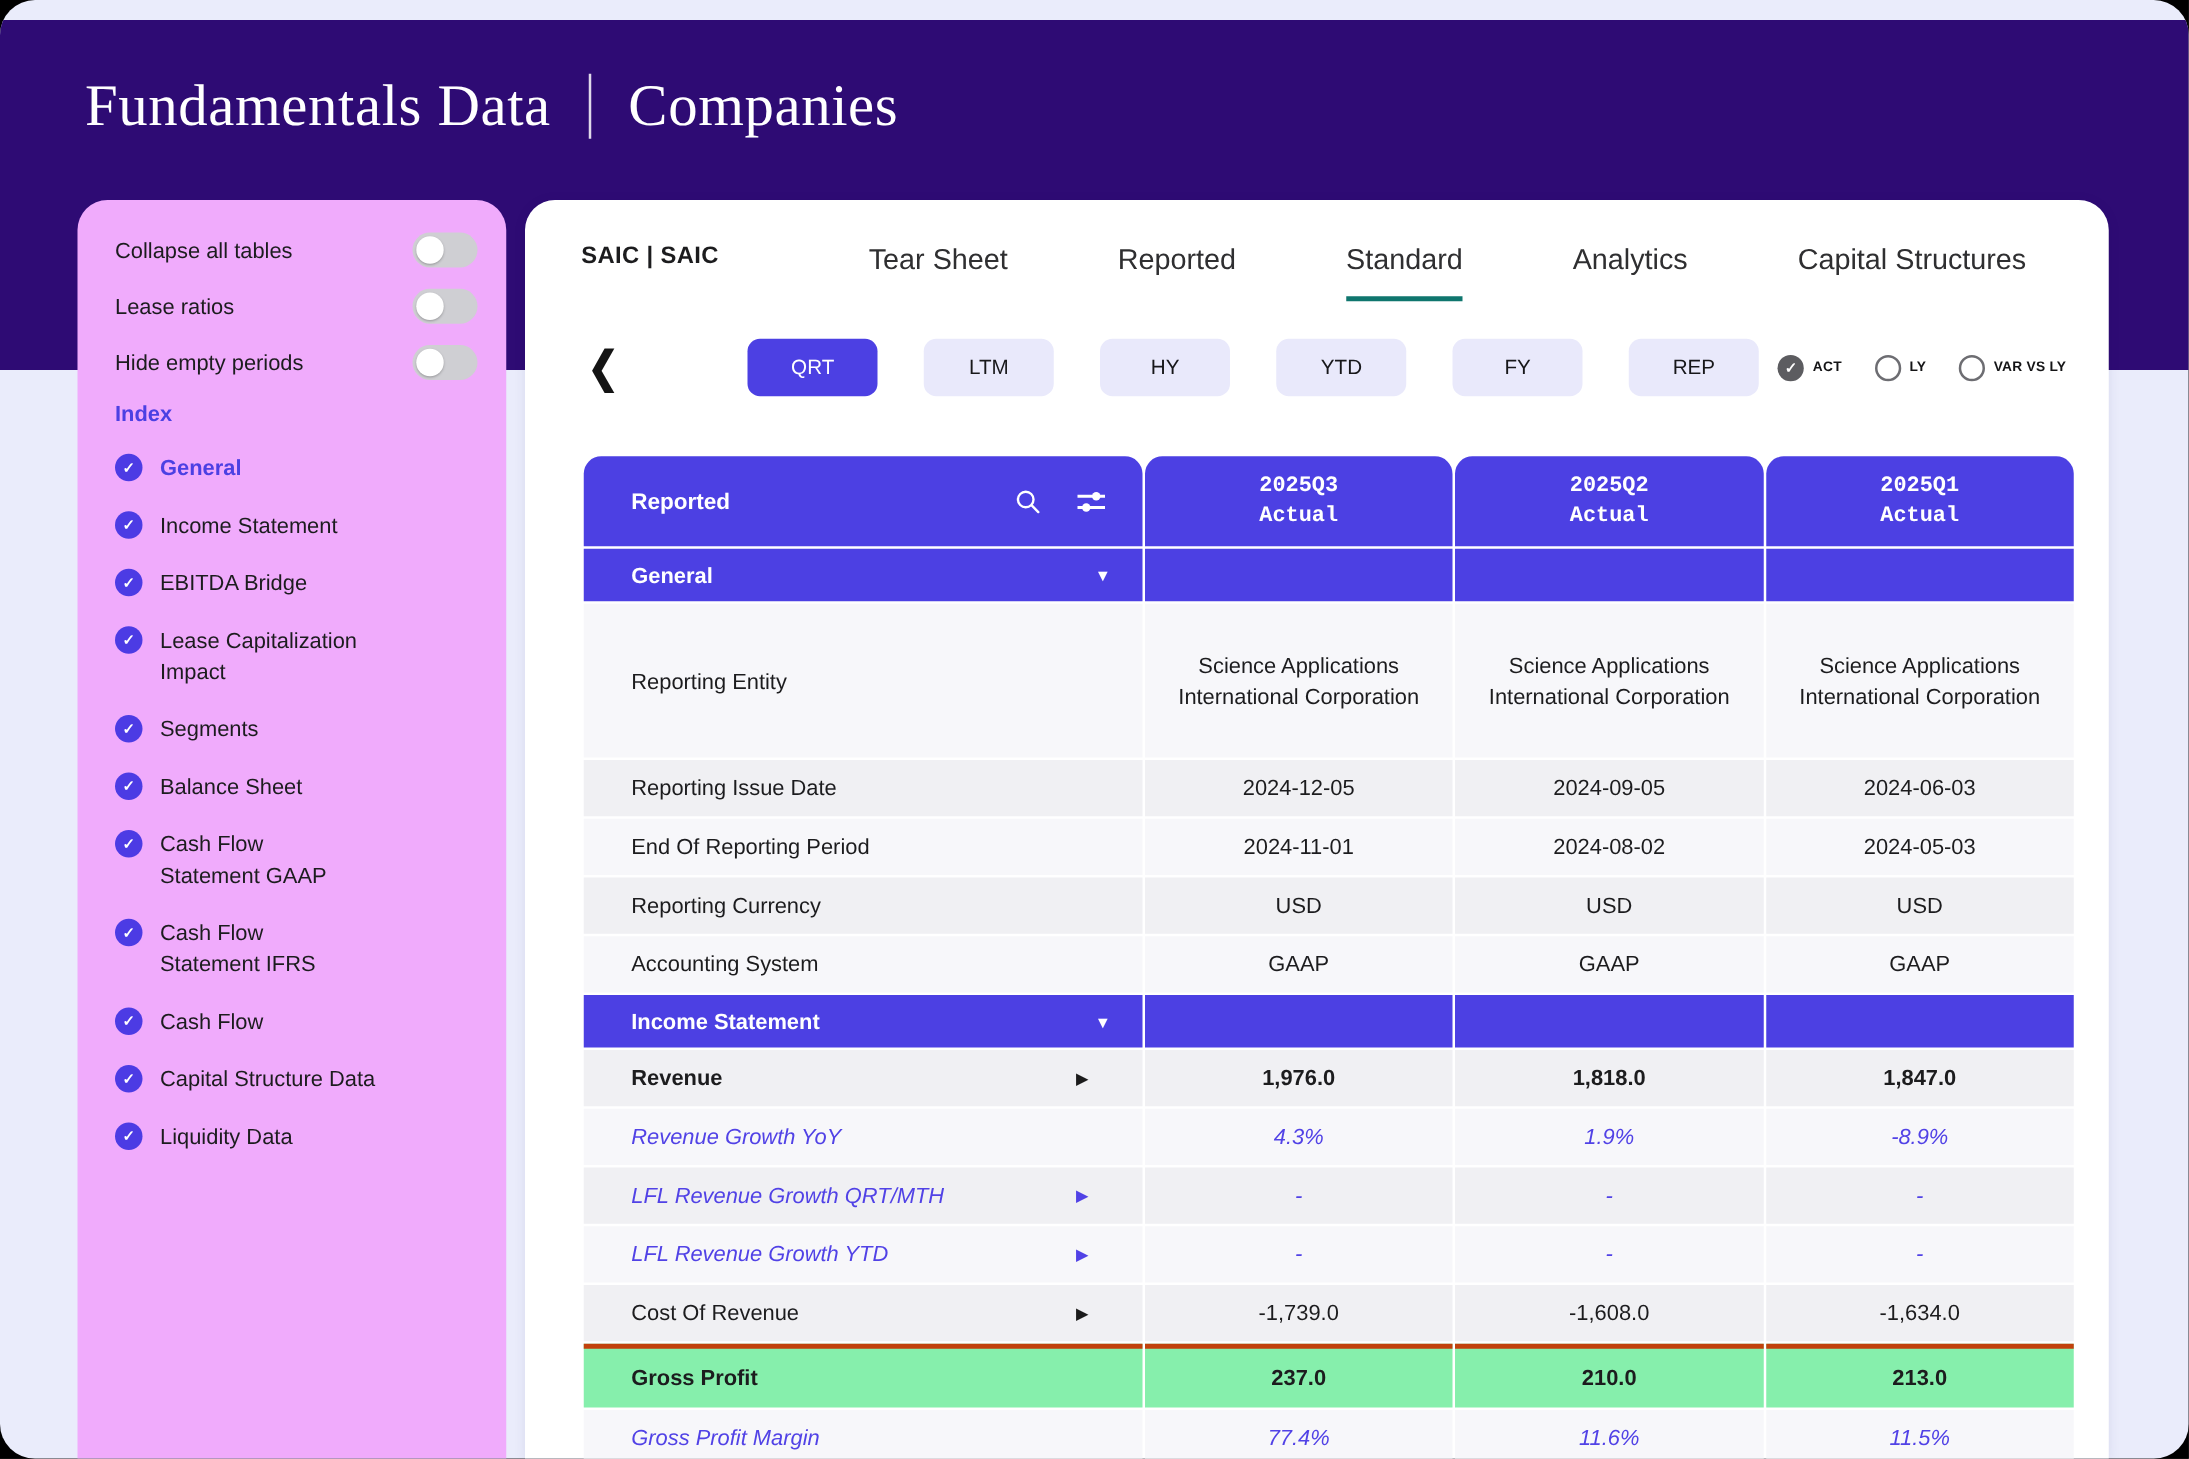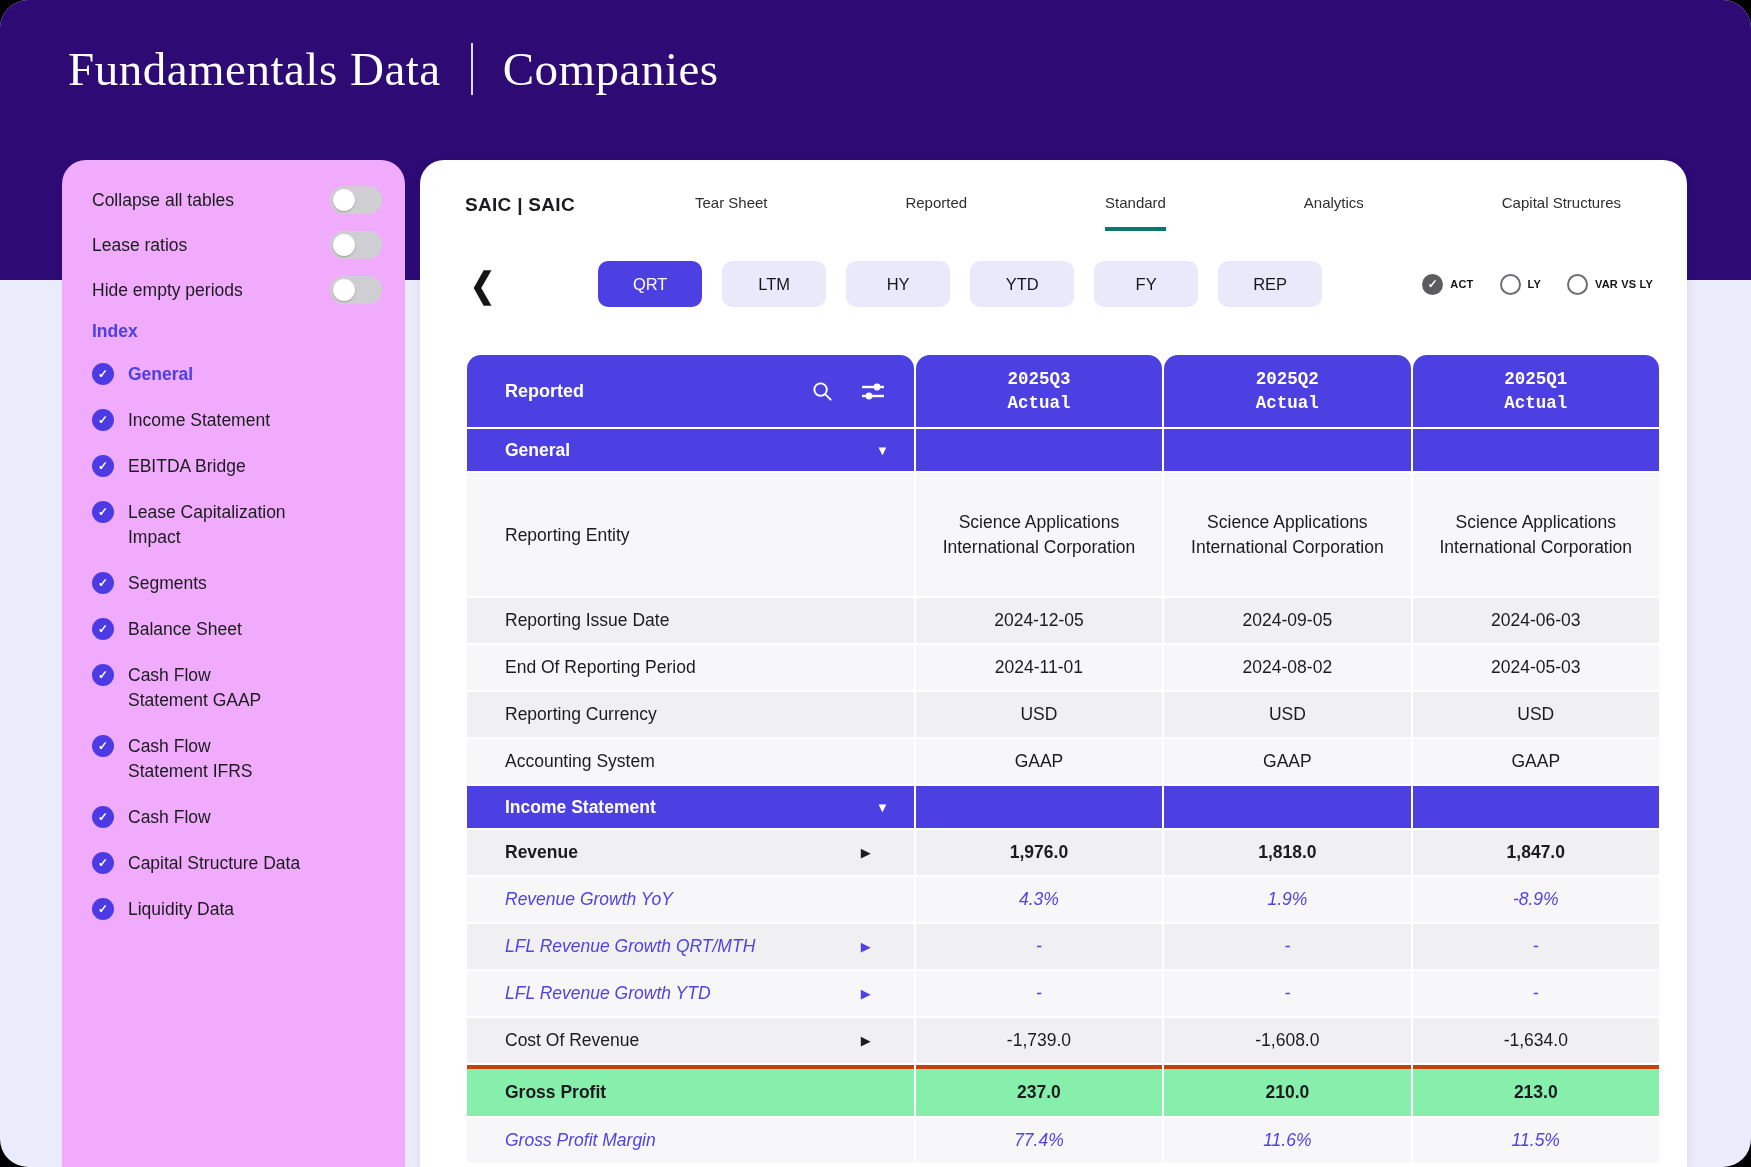--- a/index.html
+++ b/index.html
@@ -1,21 +1,21 @@
 <!DOCTYPE html>
 <html><head>
 <meta charset="utf-8">
 <style>
   html,body{margin:0;padding:0;background:#000;}
   .window{
     position:relative;width:1751px;height:1167px;border-radius:28px;overflow:hidden;
     background:#eaecfb;font-family:"Liberation Sans",sans-serif;color:#1c1c1e;
   }
   
-  .topbar{position:absolute;top:0;left:0;right:0;height:280px;background:#2e0b74;}
+  .topbar{position:absolute;top:16px;left:0;right:0;height:280px;background:#2e0b74;}
   .app-title{display:flex;align-items:center;gap:30px;padding:42px 0 0 68px;
     font-family:"Liberation Serif","DejaVu Serif",serif;color:#fff;font-size:47px;letter-spacing:.5px;}
   .title-sep{width:2px;height:52px;background:rgba(255,255,255,.85);}
   
   .content{position:absolute;top:160px;left:62px;right:64px;bottom:0;display:flex;gap:15px;}
   .sidebar{width:343px;flex:0 0 343px;background:#f0abfc;border-radius:24px 24px 0 0;
     padding:26px 23px 20px 30px;box-sizing:border-box;}
   .main{flex:1;background:#ffffff;border-radius:24px 24px 0 0;box-sizing:border-box;
     padding:34px 26px 0 45px;box-shadow:0 2px 10px rgba(30,20,90,.08);}
   
@@ -27,26 +27,26 @@
   .index-label{color:#4c40e3;font-weight:bold;font-size:17.5px;margin:12px 0 20px 0;}
   .index-item{display:flex;align-items:flex-start;gap:14px;margin-bottom:21px;cursor:pointer;}
   .check-circle{flex:0 0 22px;width:22px;height:22px;border-radius:50%;background:#4c3be4;color:#fff;
     display:flex;align-items:center;justify-content:center;font-size:12px;font-weight:bold;margin-top:1px;}
   .index-item .lbl{font-size:17.5px;line-height:25px;white-space:pre-line;}
   .index-item.active .lbl{color:#4c40e3;font-weight:bold;}
   
   .tabs-row{display:flex;align-items:flex-start;}
   .company{font-weight:bold;font-size:19px;letter-spacing:.3px;margin-right:120px;white-space:nowrap;}
   .tabs{flex:1;display:flex;justify-content:space-between;padding-right:40px;max-width:1000px;}
-  .tab{font-size:15px;color:#2f2f31;cursor:pointer;padding-bottom:16px;white-space:nowrap;}
+  .tab{font-size:23px;color:#2f2f31;cursor:pointer;padding-bottom:16px;white-space:nowrap;}
   .tab.active{border-bottom:4px solid #0f766e;}
   
   .controls{display:flex;align-items:center;margin-top:30px;}
   .back-chevron{font-size:30px;font-weight:bold;color:#141414;cursor:pointer;margin-left:5px;transform:scaleY(1.15);}
-  .periods{display:flex;gap:20px;margin-left:103px;}
+  .periods{display:flex;gap:37px;margin-left:103px;}
   .pbtn{width:104px;height:46px;border-radius:10px;background:#e9e9fb;border:none;cursor:pointer;
     font-family:inherit;font-size:16.5px;color:#17171a;display:flex;align-items:center;justify-content:center;}
   .pbtn.active{background:#4c40e3;color:#fff;}
   .radios{margin-left:auto;display:flex;align-items:center;gap:26px;padding-right:8px;}
   .radio{display:flex;align-items:center;gap:7px;cursor:pointer;}
   .radio .circ{width:21px;height:21px;border-radius:50%;box-sizing:border-box;border:2.5px solid #6d6d72;background:#fff;}
   .radio.selected .circ{background:#5c5c60;border:none;color:#fff;display:flex;align-items:center;justify-content:center;
     font-size:12px;font-weight:bold;}
   .radio .rlbl{font-size:11px;font-weight:bold;color:#141416;text-transform:uppercase;letter-spacing:.2px;}
   

